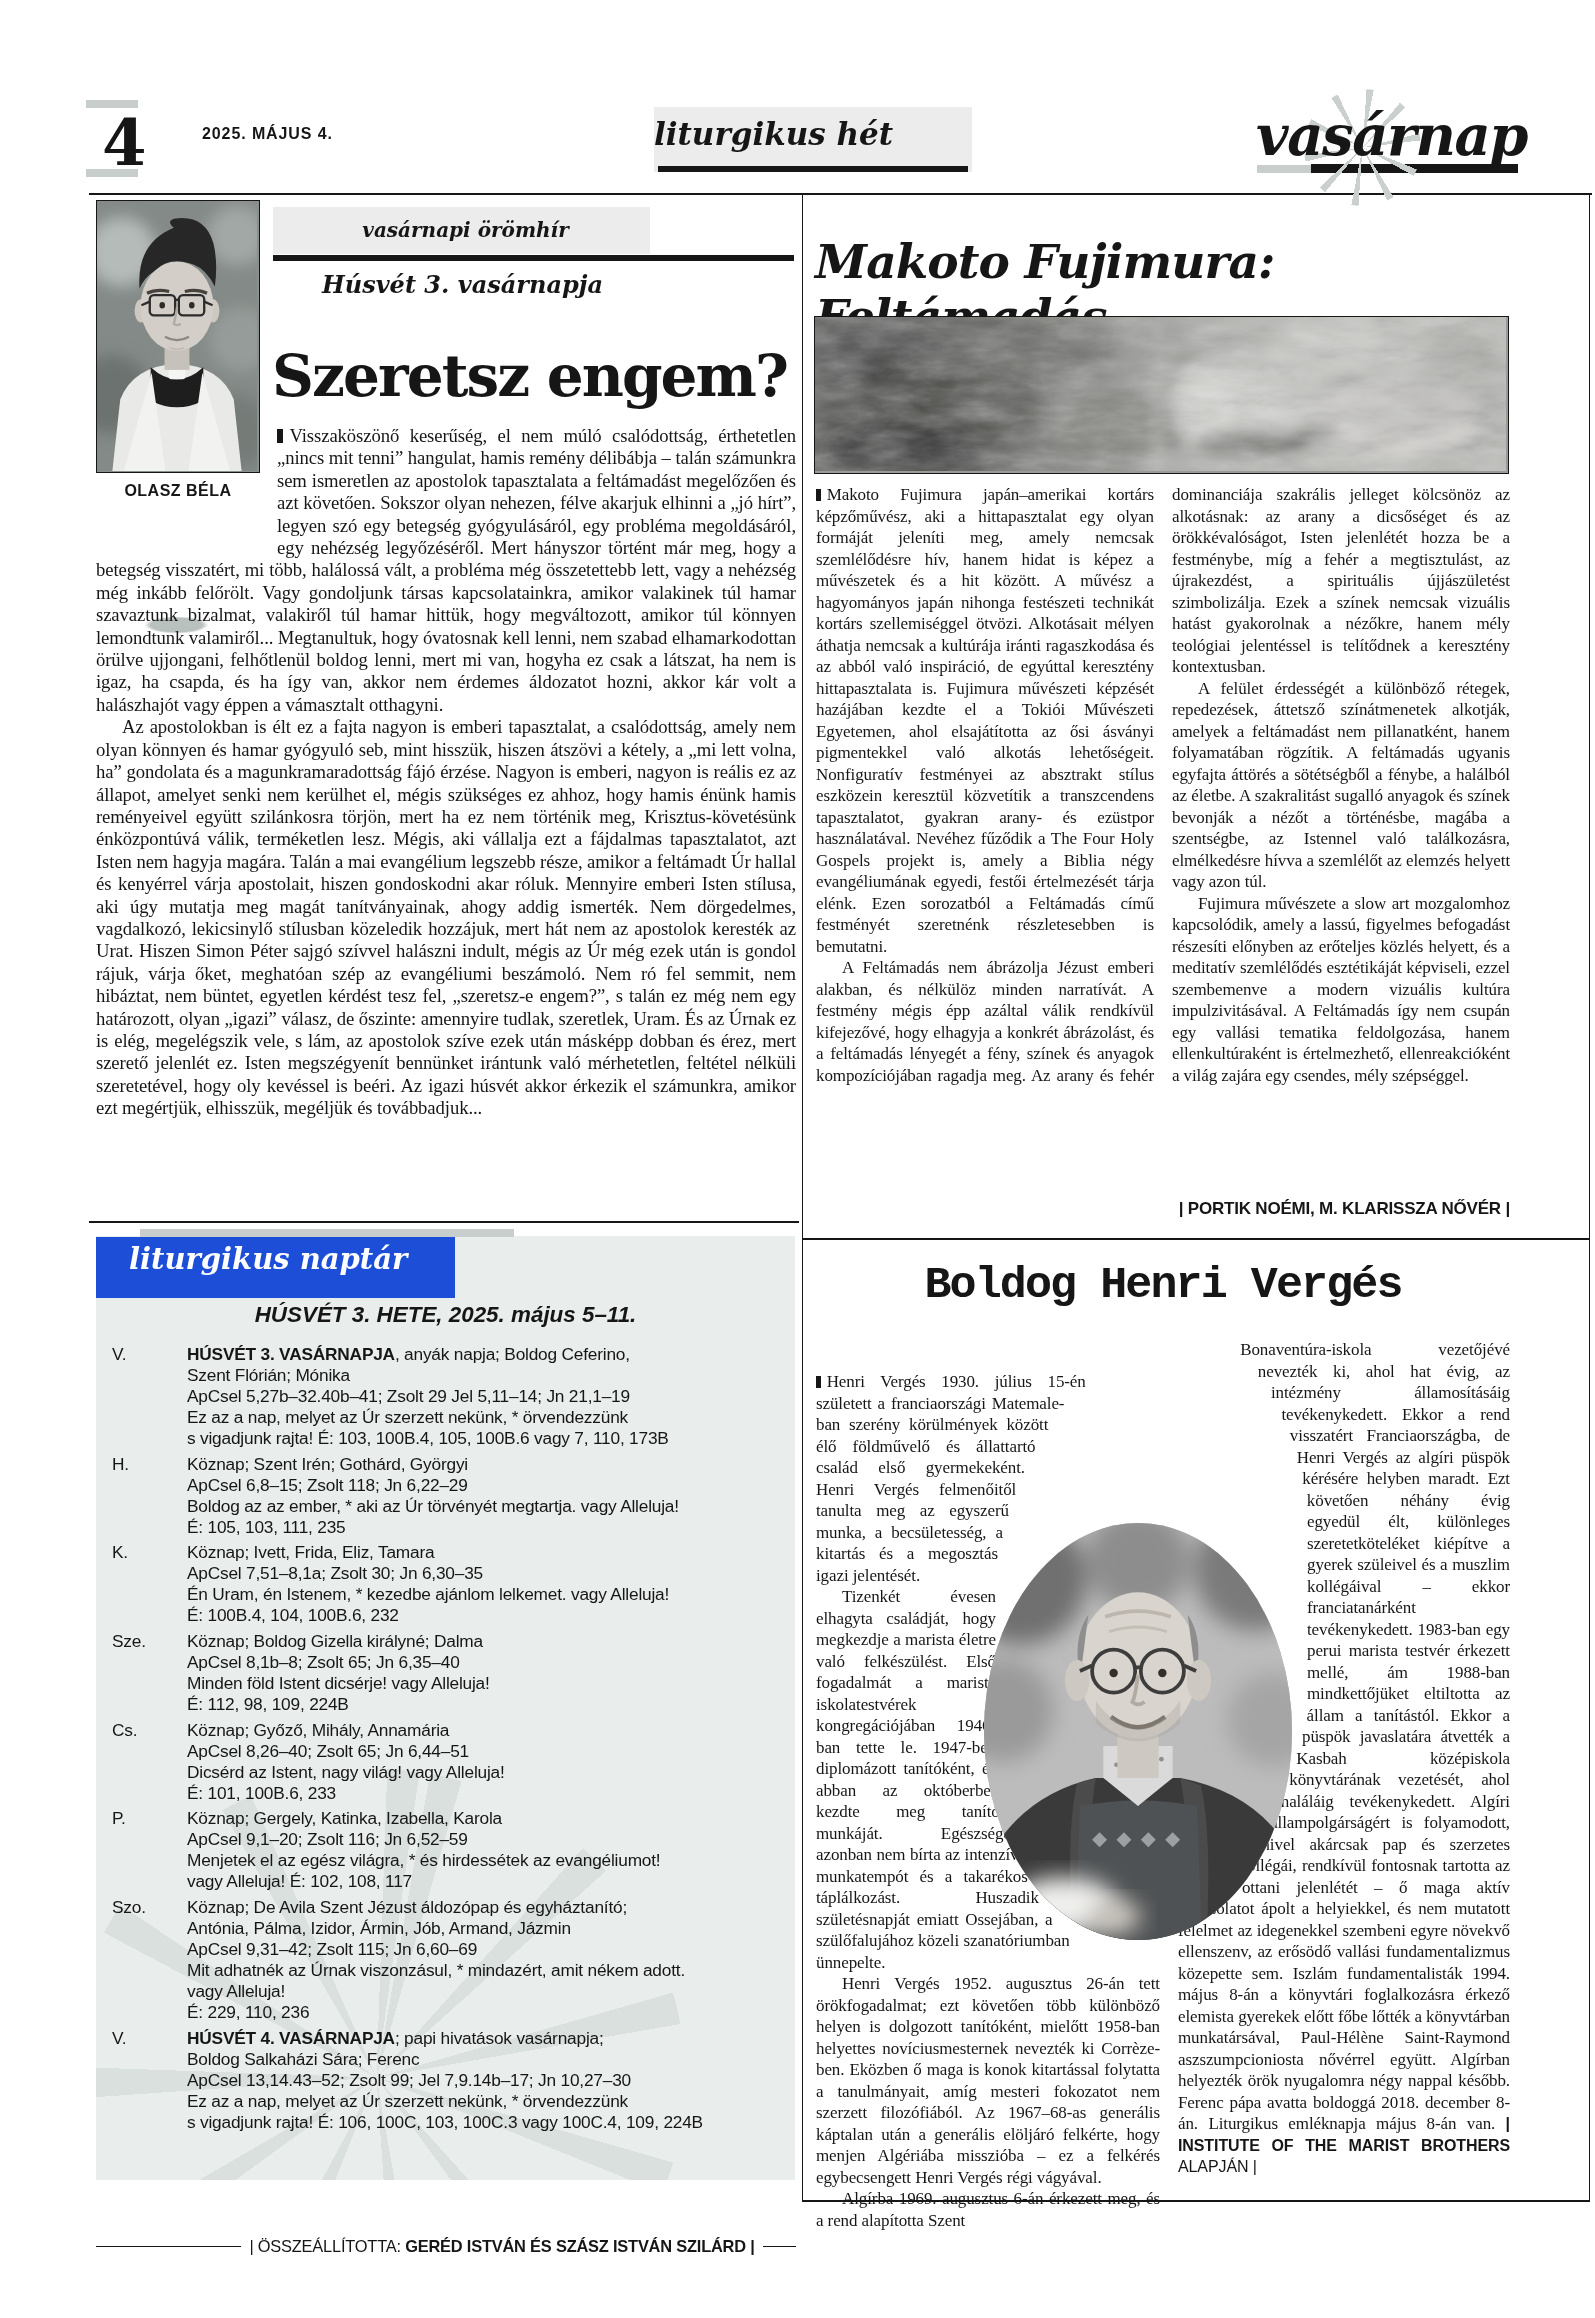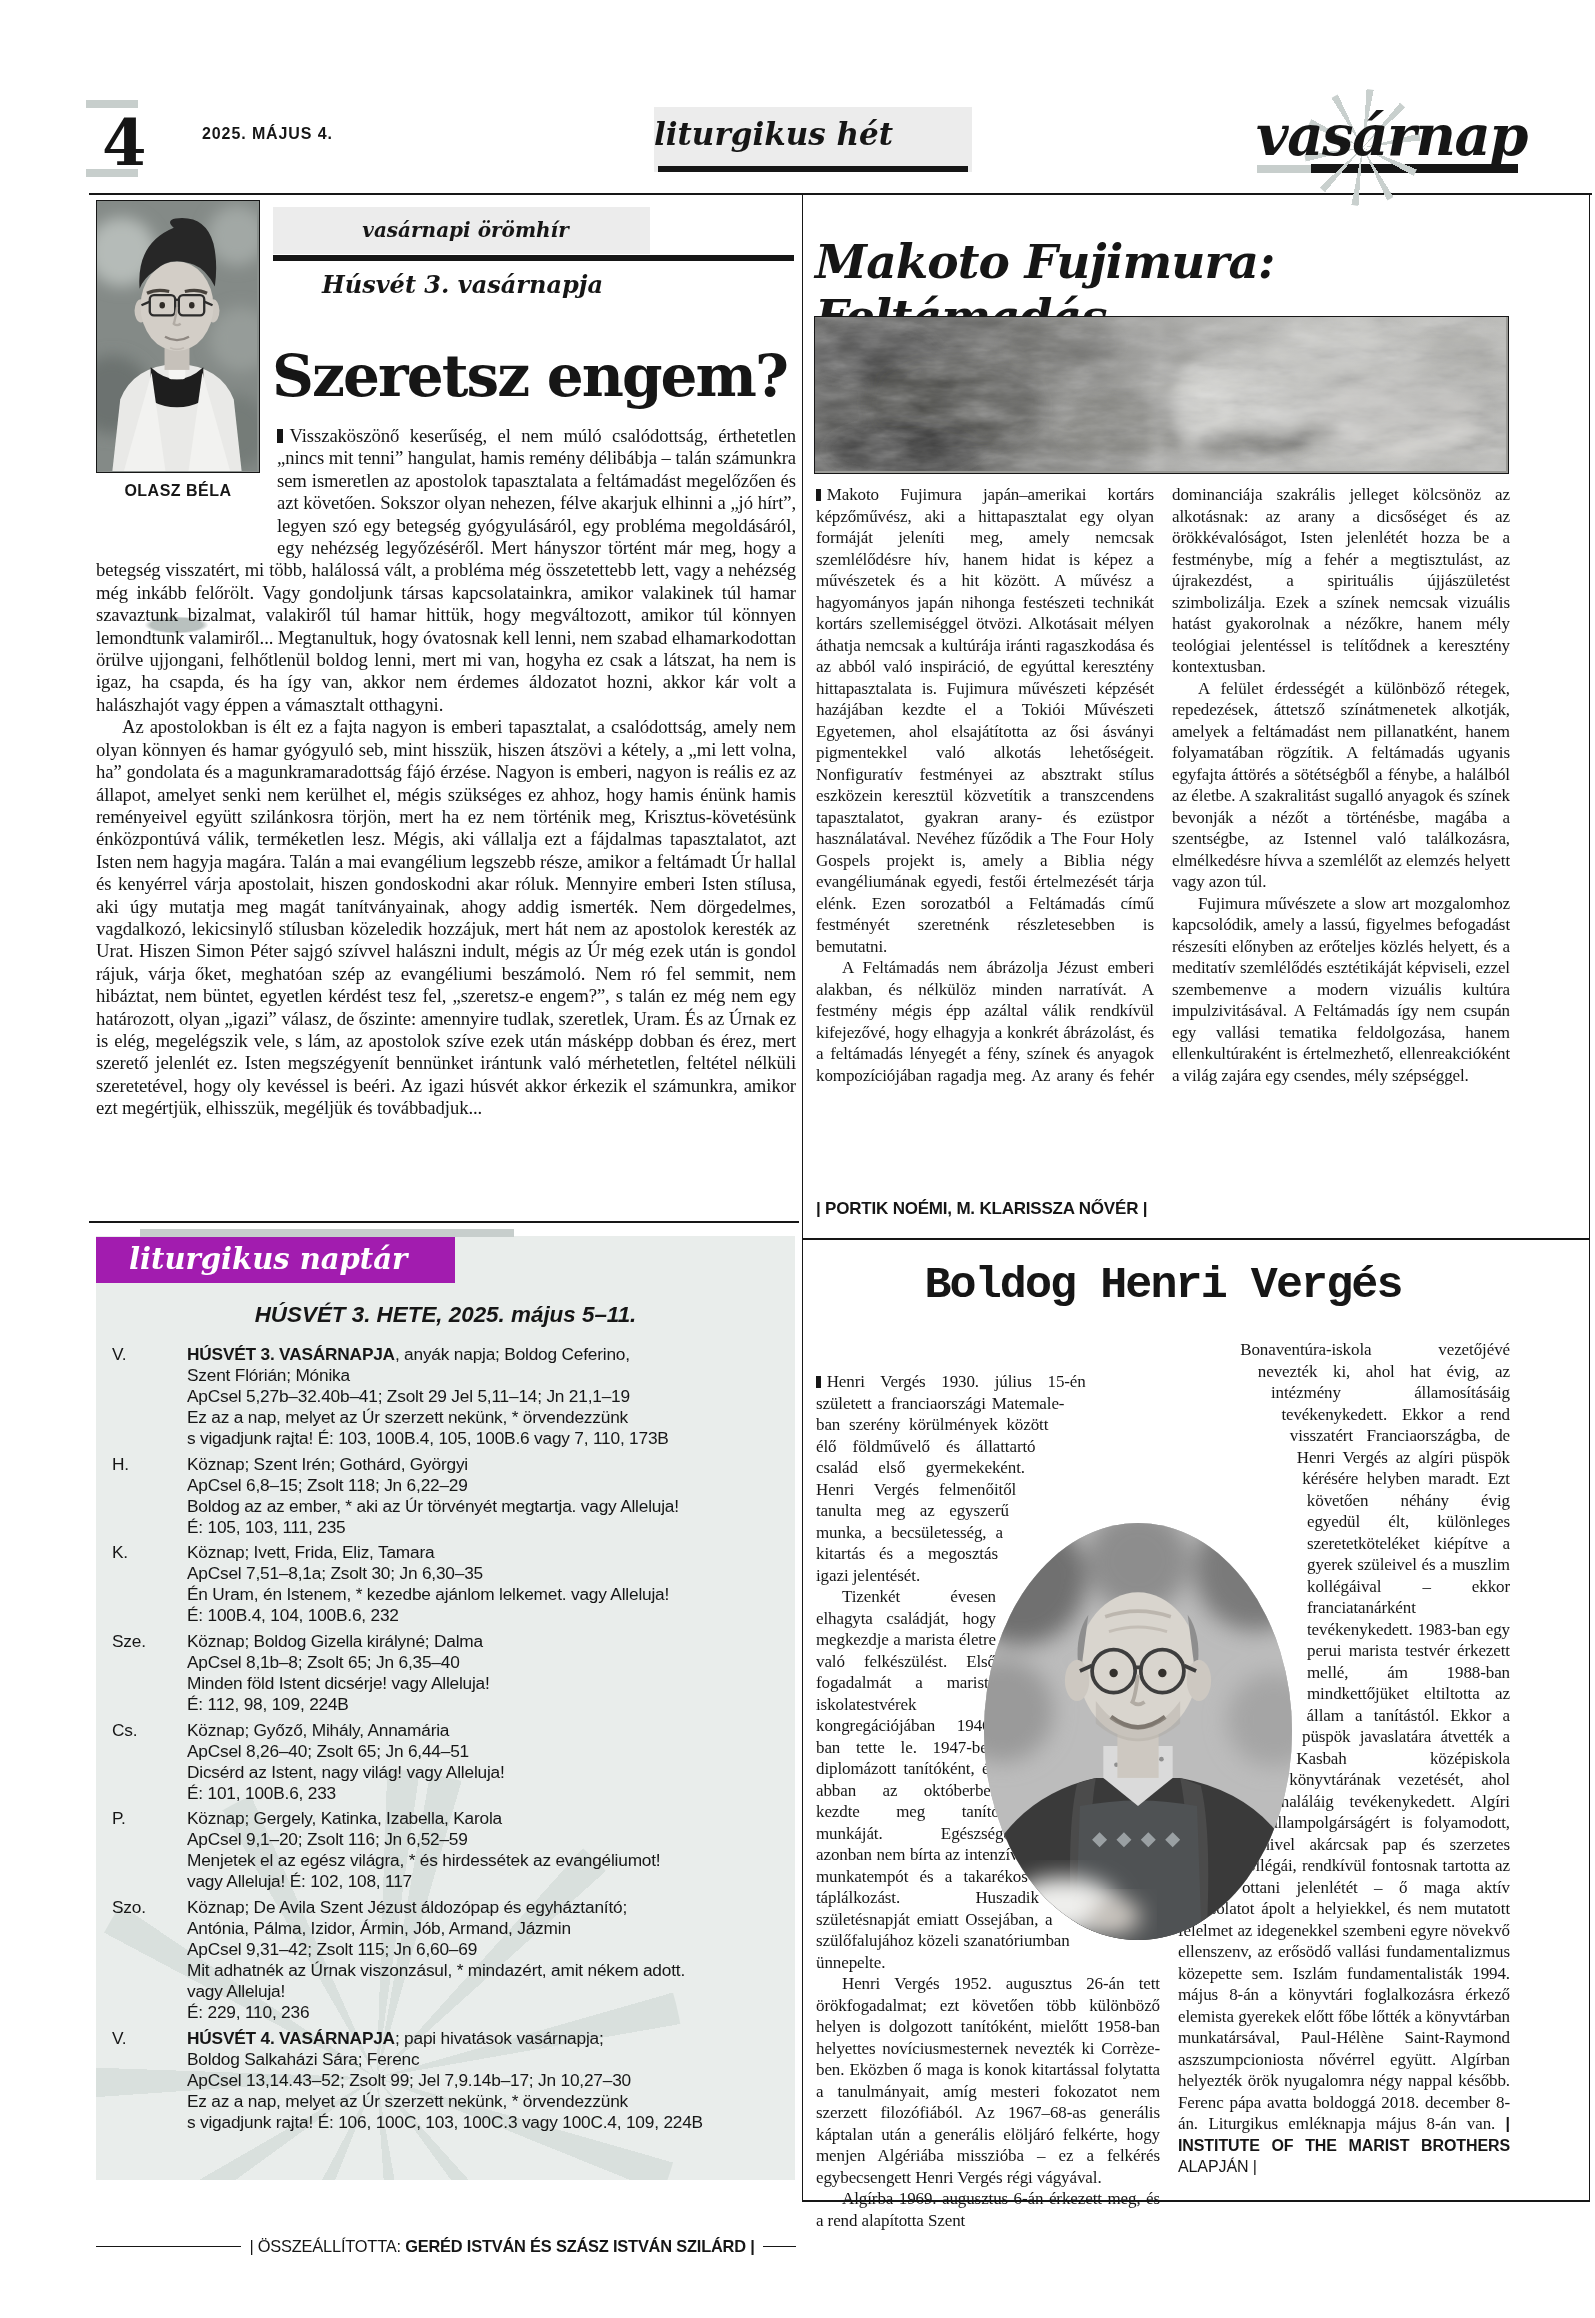--- a/index.html
+++ b/index.html
@@ -49,27 +49,27 @@
         font-size:18.7px;line-height:22.4px;letter-spacing:-0.1px;}
   .sp1{float:left;width:181px;height:122px;}
   
   .title2{position:absolute;left:815px;top:234px;width:696px;font-family:"DejaVu Serif",serif;
         font-style:italic;font-weight:700;font-size:47px;letter-spacing:-0.9px;}
   .painting{position:absolute;left:814px;top:316px;width:695px;height:158px;border:1.9px solid #161616;
         box-sizing:border-box;overflow:hidden;background:#9a9a96;}
   .a2cols{position:absolute;left:816px;top:484px;width:694px;height:710px;overflow:hidden;
         column-count:2;column-gap:18px;font-size:17px;line-height:21.5px;letter-spacing:-0.1px;}
   .byline2{position:absolute;left:816px;top:1199px;width:694px;
-        font-family:"Liberation Sans",sans-serif;font-weight:700;font-size:17px;letter-spacing:-0.2px;}
+        font-family:"Liberation Sans",sans-serif;font-weight:700;font-size:17px;letter-spacing:-0.2px;text-align:right;}
   
   .panel{position:absolute;left:96px;top:1236px;width:699px;height:944px;background:#e9edeb;overflow:hidden;}
   .starburst{position:absolute;left:-28px;top:533px;width:617px;height:617px;border-radius:50%;
         background:repeating-conic-gradient(from 10deg,#d9e0dd 0 6deg,rgba(0,0,0,0) 6deg 32deg);}
   .naptar-graybar{position:absolute;left:140px;top:1229px;width:374px;height:8px;background:#c7cecc;}
-  .naptar-box{position:absolute;left:96px;top:1237px;width:359px;height:46px;background:#a21caf;}
+  .naptar-box{position:absolute;left:96px;top:1237px;width:359px;height:61px;background:#1d4ed8;}
   .naptar-box .t{display:block;padding-left:33px;color:#ffffff;font-style:italic;font-weight:700;
         font-size:29px;line-height:45px;font-family:"DejaVu Serif",serif;}
   .cal-head{position:absolute;left:96px;top:1302px;width:699px;text-align:center;
         font-family:"Liberation Sans",sans-serif;font-style:italic;font-weight:700;font-size:22.4px;}
   .cal-list{position:absolute;left:112px;top:1344px;width:673px;
         font-family:"Liberation Sans",sans-serif;font-size:17.3px;line-height:21px;letter-spacing:-0.2px;}
   .cal-entry{position:relative;margin-bottom:4.7px;}
   .cal-day{position:absolute;left:0;top:0;width:70px;}
   .cal-body{margin-left:75px;}
   .cal-lead .b{font-weight:700;}

